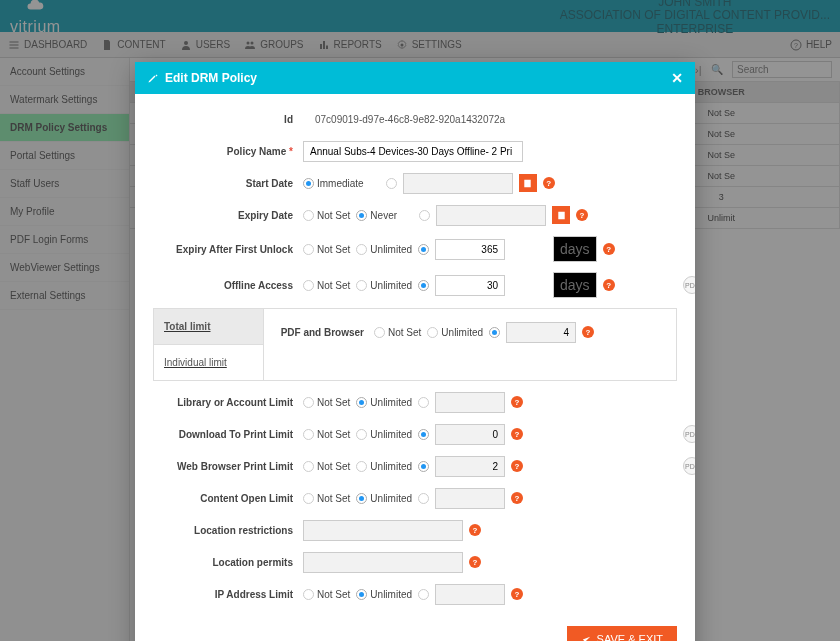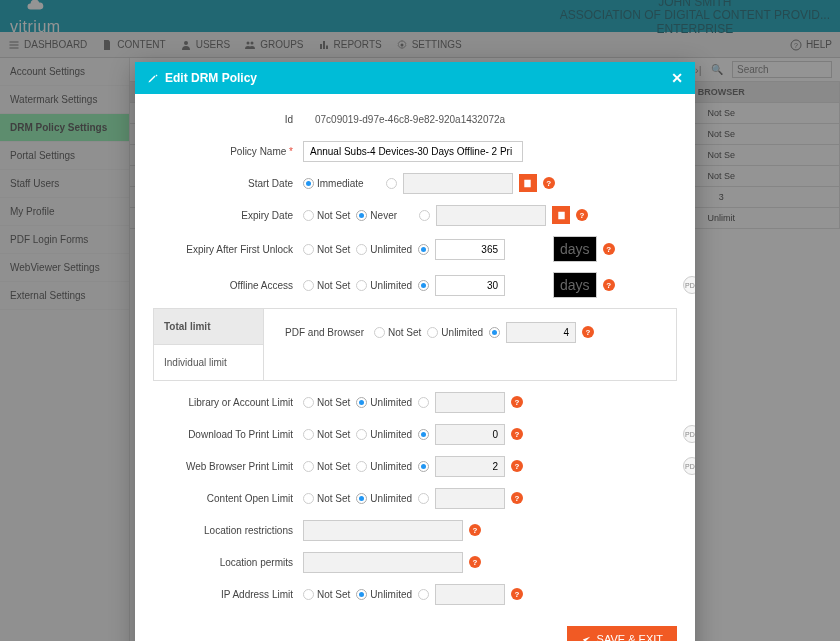--- a/index.html
+++ b/index.html
@@ -34,21 +34,21 @@
   
   .backdrop { position: absolute; inset: 0; background: rgba(60,60,60,.55); }
 
   
   .modal { position: absolute; left: 135px; top: 62px; width: 560px; background: #fff; box-shadow: 0 6px 24px rgba(0,0,0,.3); }
   .modal-head { background: #00bcd7; color: #fff; padding: 8px 12px; display: flex; align-items: center; gap: 6px; font-size: 12px; font-weight: bold; }
   .modal-head .close { margin-left: auto; cursor: pointer; font-size: 14px; }
   .modal-body { padding: 14px 18px 10px 18px; max-height: 520px; overflow: auto; }
 
   .frow { display: flex; align-items: center; margin-bottom: 10px; min-height: 22px; }
-  .flabel { width: 150px; text-align: right; font-size: 10px; font-weight: normal; color: #444; padding-right: 10px; }
+  .flabel { width: 150px; text-align: right; font-size: 10px; font-weight: bold; color: #444; padding-right: 10px; }
   .flabel .req { color: #e74c3c; }
   .fval { flex: 1; display: flex; align-items: center; gap: 6px; font-size: 10px; }
   .fval .idtext { font-size: 10px; color: #555; padding-left: 12px; }
 
   .txt { border: 1px solid #ccc; padding: 4px 6px; font-size: 10px; width: 220px; background: #fff; }
   .txt.small { width: 70px; text-align: right; }
   .txt.gray { background: #f2f2f2; }
   .txt.med { width: 110px; }
   .unit { background: #000000; border: 1px solid #ccc; padding: 4px 6px; font-size: 14px; color: #666; margin-left: 42px; }
 
@@ -57,21 +57,21 @@
   .rdot.on::after { content:""; width: 5px; height: 5px; border-radius: 50%; background: #2196f3; }
   .rdot.empty { border-color: #ccc; }
 
   .cal { width: 18px; height: 18px; background: #f15a24; display: inline-flex; align-items: center; justify-content: center; cursor: pointer; }
   .cal svg { width: 11px; height: 11px; fill: #fff; }
   .help-ic { width: 12px; height: 12px; border-radius: 50%; background: #f15a24; color: #fff; font-size: 8px; display: inline-flex; align-items: center; justify-content: center; font-weight: bold; cursor: pointer; }
   .badge { width: 18px; height: 18px; border: 1px solid #ccc; border-radius: 50%; background: #f6f6f6; font-size: 7px; color: #888; display: inline-flex; align-items: center; justify-content: center; }
 
   
   .limbox { border: 1px solid #ddd; margin: 6px 0 10px 0; }
-  .limleft { float: left; width: 110px; }
+  .limleft { float: left; width: 110px; text-decoration: underline; }
   .limtab { padding: 12px 10px; font-size: 10px; border-right: 1px solid #ddd; cursor: pointer; color: #555; }
   .limtab.active { background: #eaeaea; font-weight: bold; }
   .limtab + .limtab { border-top: 1px solid #ddd; }
   .limright { margin-left: 110px; padding: 12px 10px; }
   .limright .frow { margin-bottom: 16px; }
   .limright .flabel { width: 100px; }
   .clearfix::after { content: ""; display: table; clear: both; }
 
   .reqnote { font-size: 10px; padding: 4px 0 0 160px; }
   .reqnote span { color: #e74c3c; }

